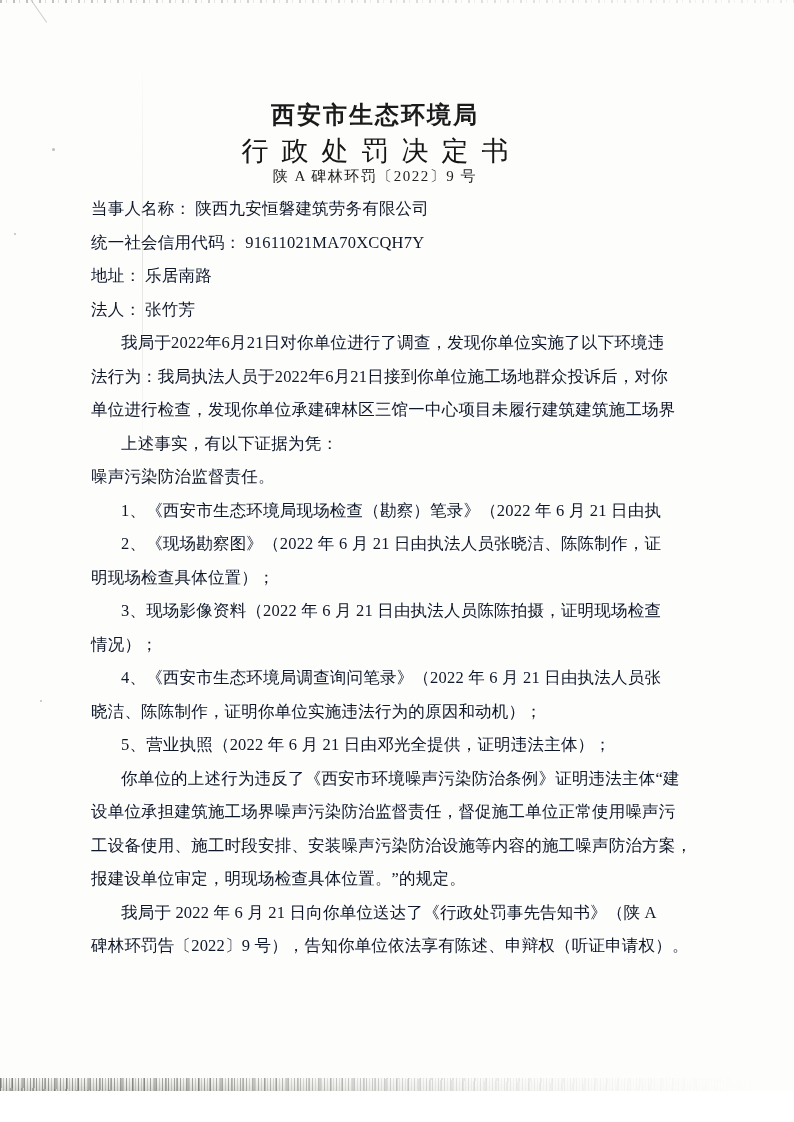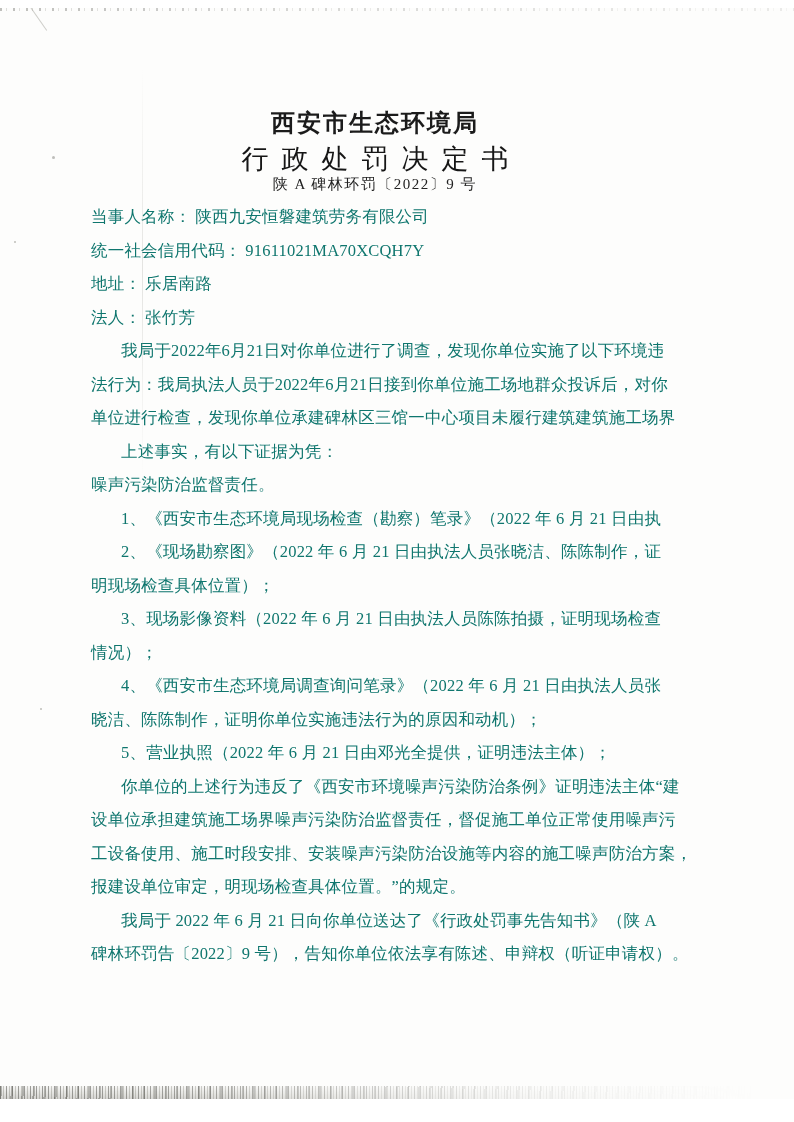--- a/index.html
+++ b/index.html
@@ -1,20 +1,20 @@
 <!DOCTYPE html>
 <html><head>
 <meta charset="utf-8">
 <style>
   * { margin:0; padding:0; box-sizing:border-box; }
   html, body { background:#ffffff; }
   .page {
     position:relative;
     width:794px; height:1091px;
-    margin:8px auto;
+    margin:0 auto;
     background:#fdfdfc;
     overflow:hidden;
     font-family:"Liberation Serif","DejaVu Serif",serif;
     color:#212121;
   }
 
   
   .doc-header { padding-top:103px; text-align:center; transform:translateX(-22px); }
   .org-title {
     font-family:"Liberation Sans","DejaVu Sans",sans-serif;
@@ -25,21 +25,21 @@
     margin-top:10px; font-size:27px; line-height:28px;
     letter-spacing:13px; padding-left:13px;
     font-weight:400; color:#161616;
   }
   .doc-no { margin-top:3px; font-size:15px; line-height:16px; letter-spacing:1.5px; color:#222; }
 
   
   .doc-body {
     margin-top:8px; margin-left:91px; width:655px;
     font-size:16.5px; line-height:33.5px;
-    letter-spacing:0.2px; white-space:nowrap; color:#0f766e;
+    letter-spacing:0.2px; white-space:nowrap; color:#0f172a;
   }
   .line { height:33.5px; }
   .line.ind { text-indent:30px; }
   .f-value { padding-left:4px; }
 
   
   .noise-top {
     position:absolute; top:0; left:0; width:100%; height:3px;
     background:repeating-linear-gradient(90deg,
       rgba(90,90,84,.45) 0 2px, rgba(0,0,0,0) 2px 6px,

